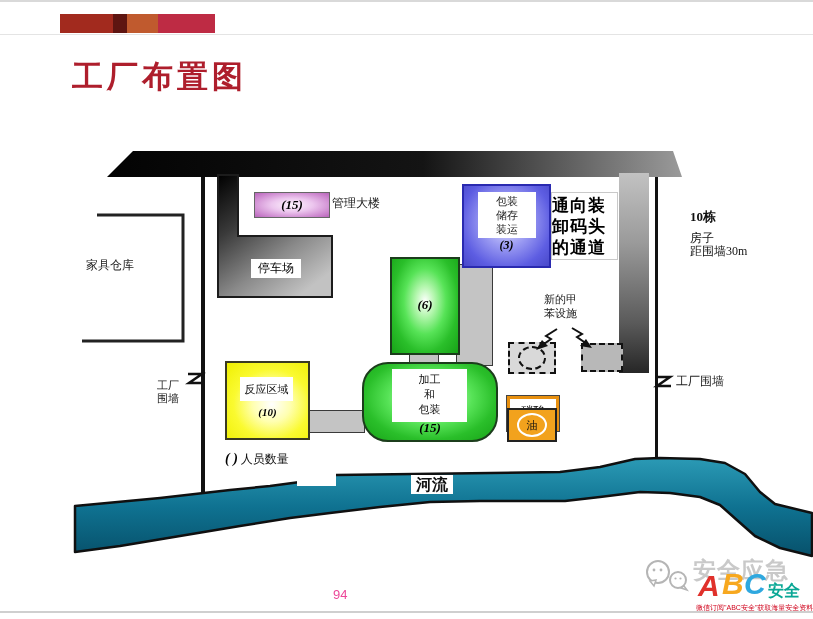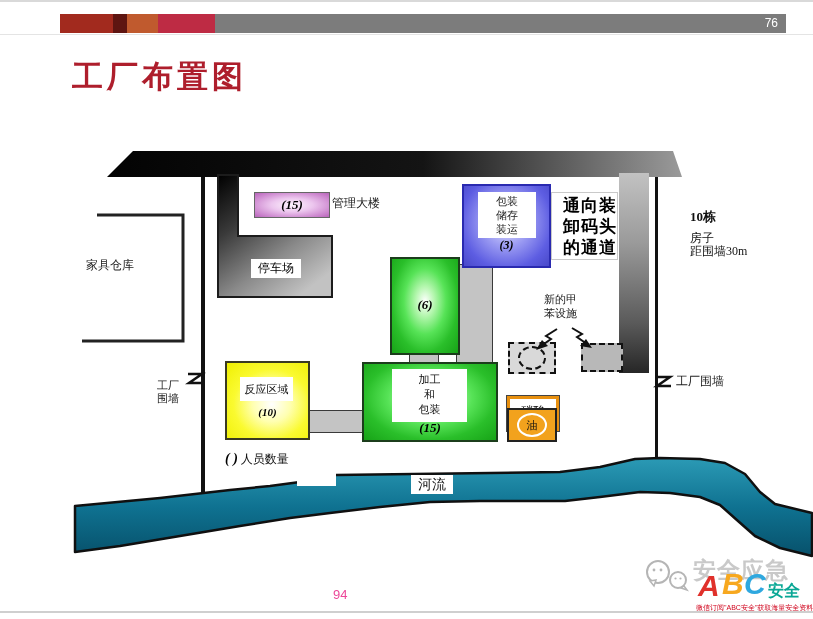--- a/index.html
+++ b/index.html
@@ -44,37 +44,37 @@
   #box-mgmt .count{font-size:13px;line-height:24px;}
   #lbl-mgmt{left:332px;top:196px;}
 
   #box-blue{position:absolute;left:462px;top:184px;width:85px;height:80px;border:2px solid #2a2ab0;
     background:radial-gradient(ellipse at 50% 45%,#e8e8ff 0%,#9a9af2 40%,#5d5de2 75%,#4949c9 100%);}
   #panel-blue{position:absolute;left:14px;top:6px;width:58px;height:44px;background:#fff;
     font-size:11px;line-height:14px;text-align:center;padding-top:2px;color:#222;}
   #count-blue{position:absolute;left:0;width:100%;top:52px;text-align:center;font-size:12px;}
 
   #box-passage{position:absolute;left:551px;top:192px;width:65px;height:64px;background:#fff;
-    border:1px solid #c9c9c9;font-weight:bold;font-size:17px;line-height:21px;text-align:right;
+    border:1px solid #c9c9c9;font-weight:bold;font-size:17px;line-height:21px;text-align:left;
     letter-spacing:1px;color:#000;padding-top:2px;}
 
   #txt-houses{position:absolute;left:690px;top:210px;font-size:12px;line-height:13px;color:#111;}
   #txt-houses .bold-line{font-weight:bold;font-size:13px;margin-bottom:9px;}
 
   .conn{position:absolute;background:#c4c4c4;border:1px solid #3a3a3a;}
   #conn-a{left:409px;top:349px;width:28px;height:15px;}
   #conn-b{left:456px;top:264px;width:35px;height:100px;}
   #conn-c{left:305px;top:410px;width:58px;height:21px;}
 
   .green-box{border:2px solid #1c3d1c;
     background:radial-gradient(ellipse at 50% 45%,#ffffff 0%,#b6f7b0 20%,#57e357 45%,#2abf2a 70%,#17a317 100%);}
   #box-unit6{position:absolute;left:390px;top:257px;width:66px;height:94px;}
   #count-unit6{position:absolute;left:0;width:100%;top:38px;text-align:center;font-size:13px;}
 
-  #box-processing{position:absolute;left:362px;top:362px;width:132px;height:76px;}
+  #box-processing{position:absolute;left:362px;top:362px;width:132px;height:76px;border-radius:26px;}
   #panel-processing{position:absolute;left:28px;top:5px;width:75px;height:50px;background:#fff;
     font-size:11px;line-height:15px;text-align:center;padding-top:3px;color:#111;}
   #count-processing{position:absolute;left:0;width:100%;top:56px;text-align:center;font-size:13px;}
 
   #box-reaction{position:absolute;left:225px;top:361px;width:81px;height:75px;border:2px solid #3a3a22;
     background:radial-gradient(ellipse at 55% 55%,#ffffff 0%,#ffffb0 30%,#fafa30 60%,#efef00 100%);}
   #panel-reaction{position:absolute;left:13px;top:14px;width:53px;height:24px;background:#fff;
     font-size:11px;line-height:24px;text-align:center;color:#111;}
   #count-reaction{position:absolute;left:0;width:100%;top:43px;text-align:center;font-size:11px;}
 
@@ -100,21 +100,21 @@
 
   #lbl-warehouse{left:86px;top:258px;}
   #lbl-toluene{left:544px;top:292px;font-size:11px;line-height:14px;}
   #lbl-wall-left{left:157px;top:367px;font-size:11px;line-height:13px;margin-top:12px;}
   #lbl-wall-right{left:676px;top:374px;}
   #legend{position:absolute;left:225px;top:451px;font-size:12px;color:#111;}
   #legend .count{font-size:14px;}
 
   #river-notch{position:absolute;left:297px;top:465px;width:39px;height:21px;background:#fff;}
   #lbl-river{position:absolute;left:411px;top:475px;width:42px;height:19px;background:#fff;
-    font-size:14px;line-height:19px;text-align:center;color:#111;}
+    font-size:16px;line-height:19px;text-align:center;color:#111;font-weight:bold;}
 
   #page-bottom{position:absolute;left:333px;top:587px;font-size:13px;color:#ec4899;}
 
   
   #logo{position:absolute;left:640px;top:553px;width:173px;height:62px;}
   #logo-bubbles{position:absolute;left:2px;top:5px;}
   #logo-brand{position:absolute;left:53px;top:2px;font-size:23px;font-weight:bold;color:#c9c9c9;letter-spacing:1px;}
   .abc{position:absolute;font-weight:bold;font-style:italic;font-size:30px;line-height:30px;}
   #abc-a{left:58px;top:18px;color:#E0312B;}
   #abc-b{left:82px;top:16px;color:#F7A81F;}
@@ -127,23 +127,20 @@
 
 <div class="slide">
   <div class="hairline" id="rule-top"></div>
   <div class="hairline" id="rule-under-bar"></div>
 
   <div id="header-bar">
     <div id="seg1"></div>
     <div id="seg2"></div>
     <div id="seg3"></div>
     <div id="seg4"></div>
-    <div id="seg-gray">
-      <span id="page-top">76</span>
-    </div>
   </div>
 
   <h1 id="slide-title">工厂布置图</h1>
 
   <div id="wall-left"></div>
   <div id="wall-right"></div>
 
   <svg id="road-top-svg" viewBox="0 0 813 619">
     <defs>
       <linearGradient id="roadGrad" x1="0" y1="0" x2="1" y2="0">

